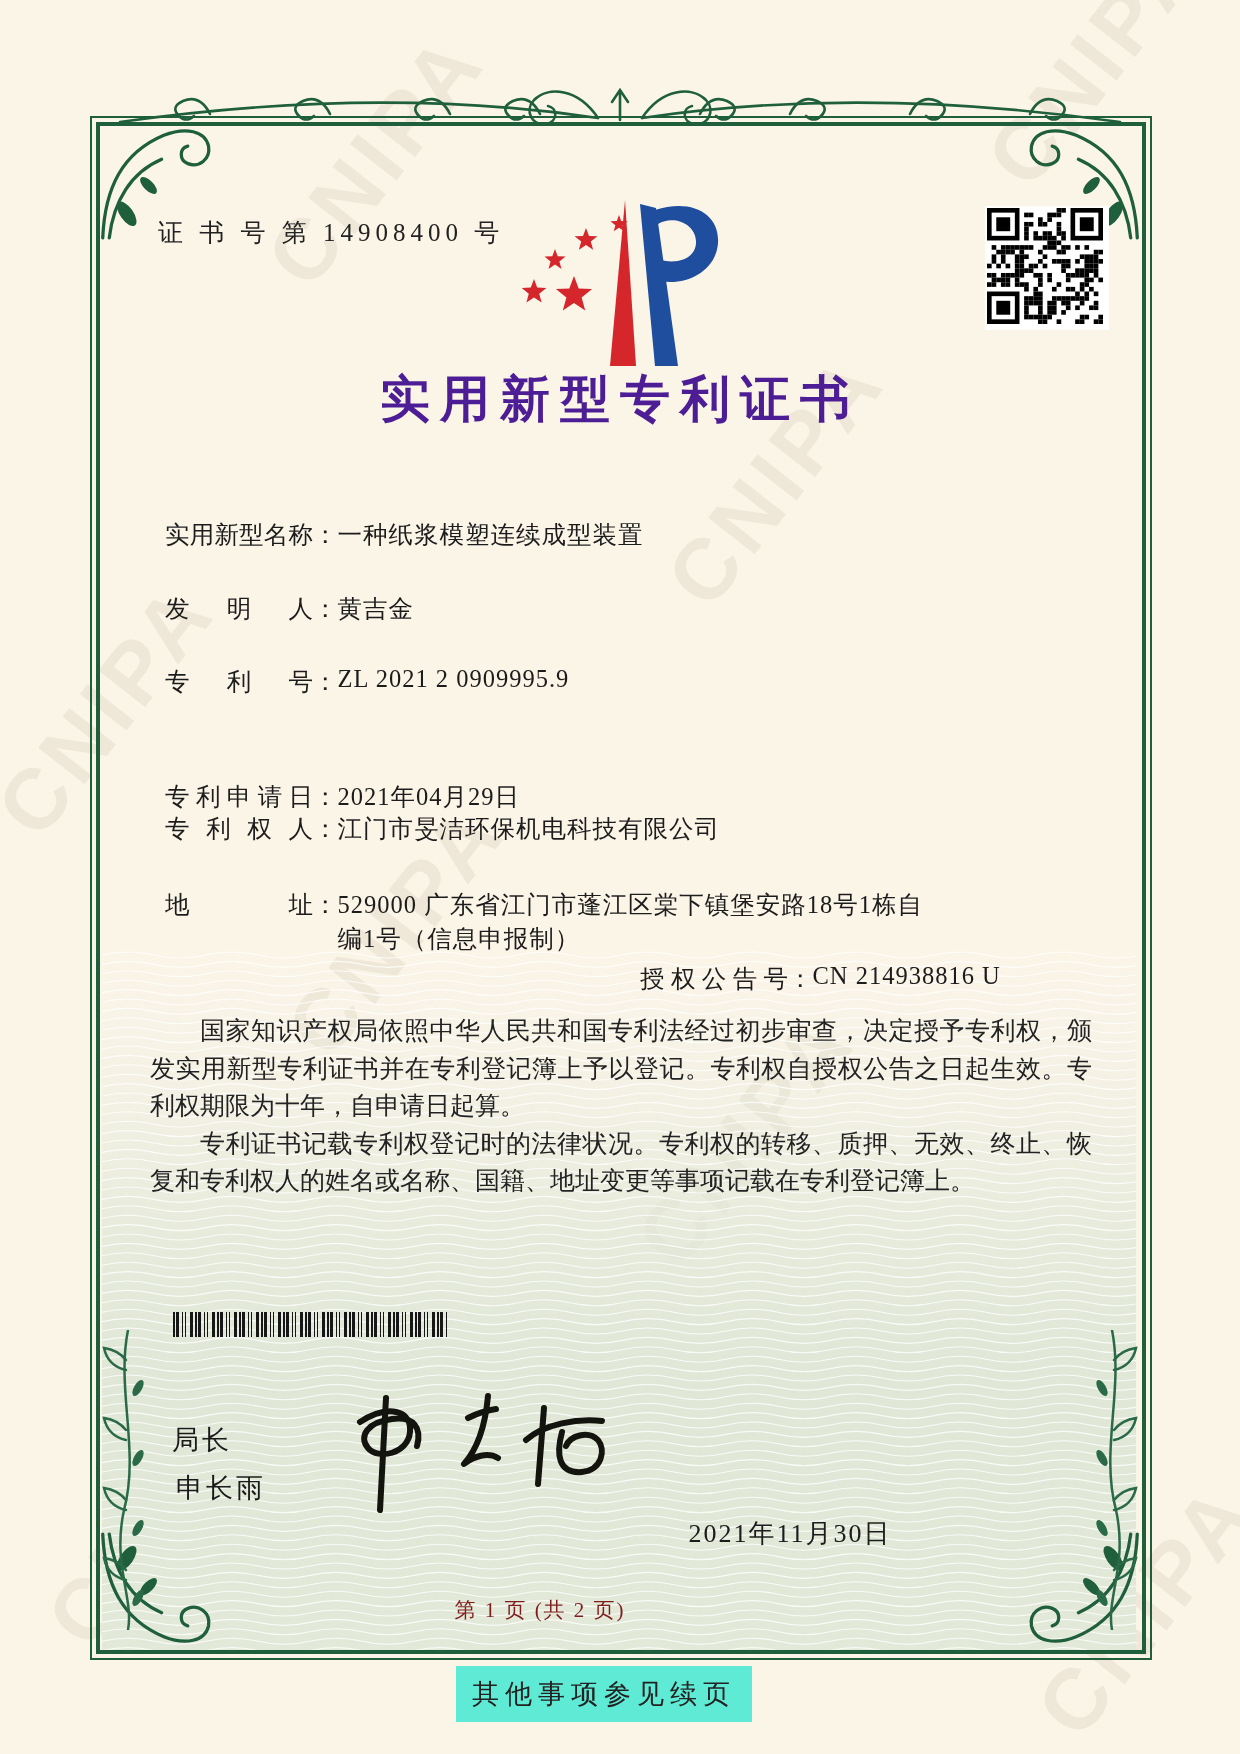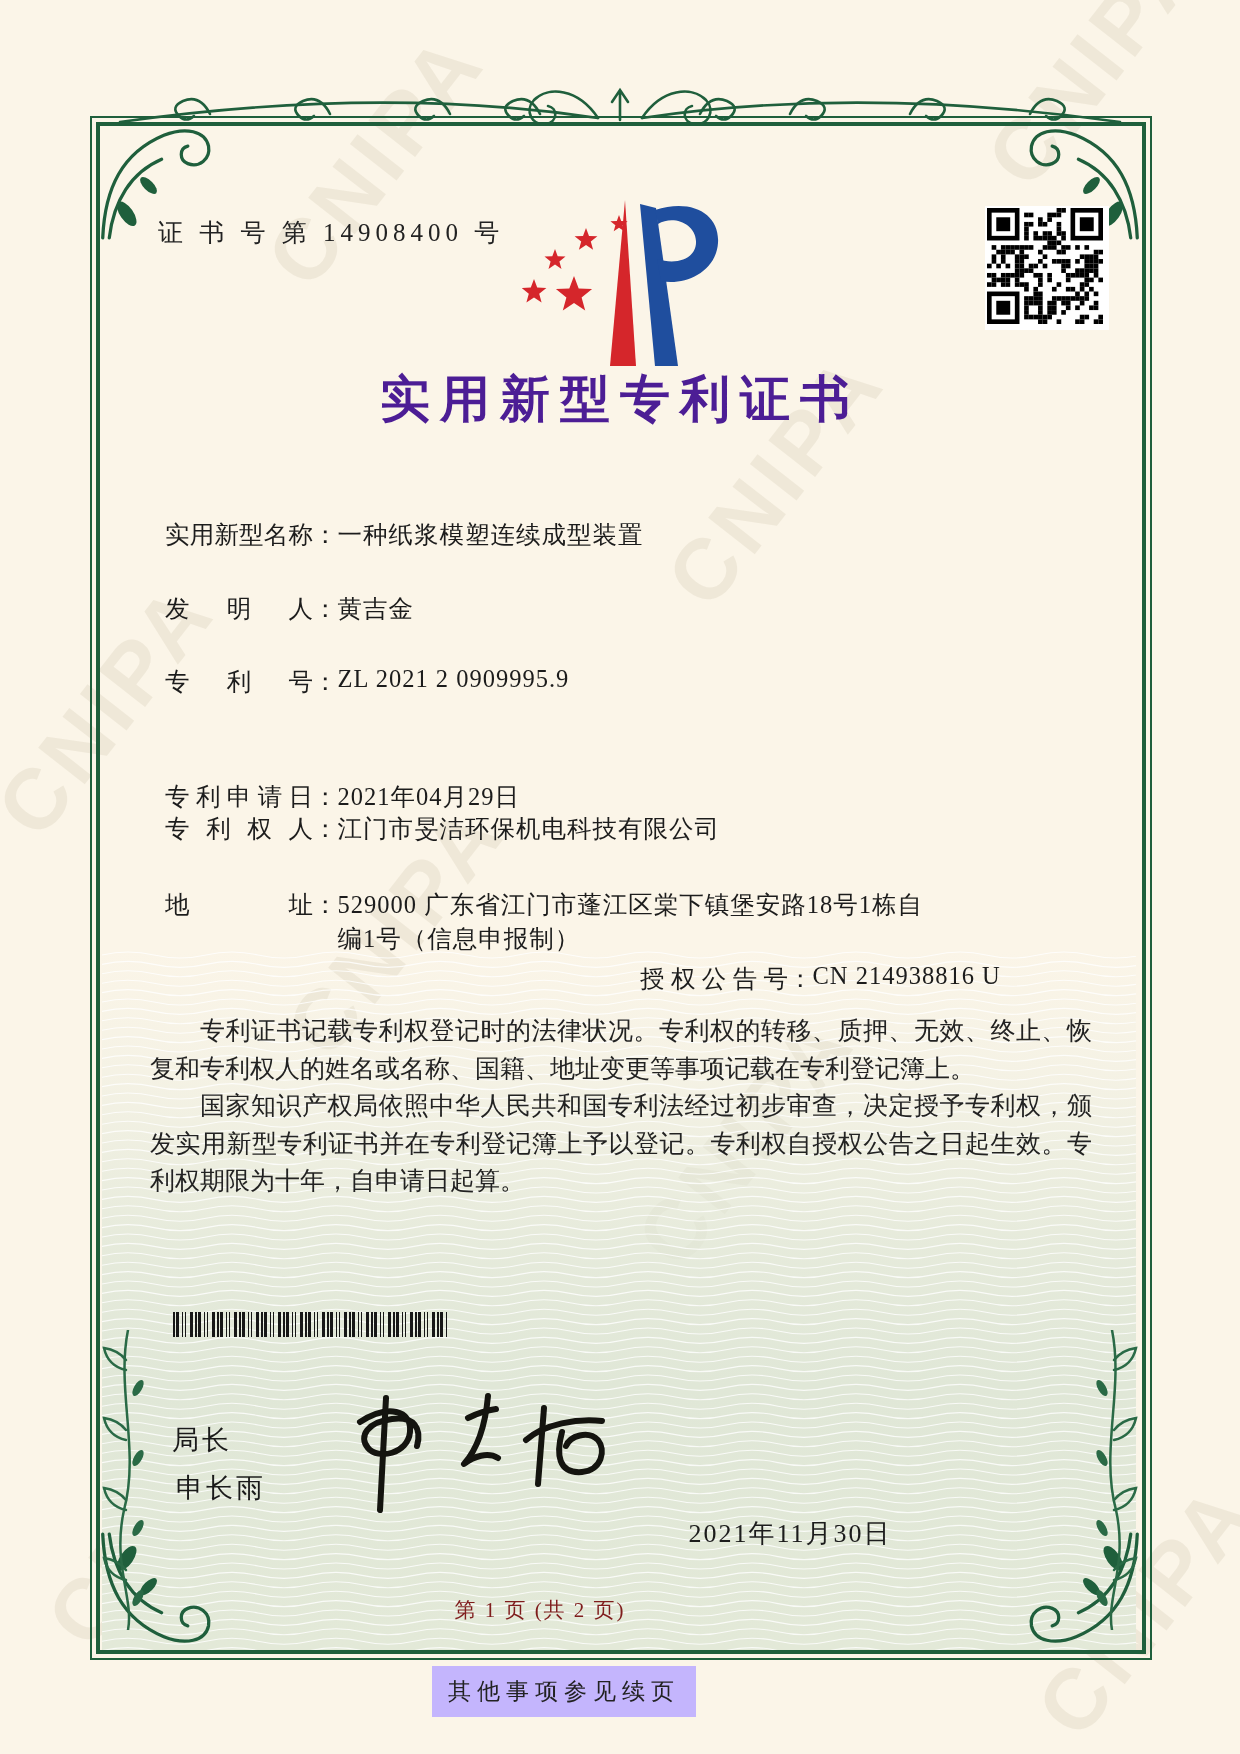--- a/index.html
+++ b/index.html
@@ -64,22 +64,22 @@
       #171717 17px 20px,transparent 20px 22px);
   }
   .signer{
     font-family:"Liberation Sans","DejaVu Sans",sans-serif;
     font-size:27px;font-weight:500;color:#1a1a1a;z-index:5;letter-spacing:3px;
   }
   .sig-box{left:330px;top:1388px;width:300px;height:140px;z-index:6;}
   .issue-date{left:640px;top:1516px;width:300px;text-align:center;font-size:26px;letter-spacing:2px;z-index:5;}
   .pagination{left:0;top:1596px;width:1080px;text-align:center;font-size:21px;letter-spacing:2px;color:#7f1d1d;z-index:5;}
   .footer-note{
-    left:432px;top:1666px;background:#c4b5fd;padding:10px 16px;
-    font-size:23px;letter-spacing:6px;color:#222;z-index:5;
+    left:456px;top:1666px;background:#5eead4;padding:10px 16px;
+    font-size:27px;letter-spacing:6px;color:#222;z-index:5;
   }
 </style>
 </head>
 <body>
 
 <div class="wm" style="left:230px;top:110px;">CNIPA</div>
 <div class="wm" style="left:950px;top:10px;">CNIPA</div>
 <div class="wm" style="left:630px;top:430px;">CNIPA</div>
 <div class="wm" style="left:-40px;top:660px;">CNIPA</div>
 <div class="wm" style="left:250px;top:880px;">CNIPA</div>
@@ -505,22 +505,22 @@
 <div class="frow" style="top:888px;">
   <span class="flabel">地址</span><span class="fcolon">：</span><span class="fvalue wrap">529000 广东省江门市蓬江区棠下镇堡安路18号1栋自编1号（信息申报制）</span>
 </div>
 <div class="frow" style="top:962px;width:940px;">
   <span class="grant-right">
     <span class="flabel">授权公告号</span><span class="fcolon">：</span><span class="fvalue">CN 214938816 U</span>
   </span>
 </div>
 
 <div class="abs bodytext content">
+  <p>国家知识产权局依照中华人民共和国专利法经过初步审查，决定授予专利权，颁发实用新型专利证书并在专利登记簿上予以登记。专利权自授权公告之日起生效。专利权期限为十年，自申请日起算。</p>
   <p>专利证书记载专利权登记时的法律状况。专利权的转移、质押、无效、终止、恢复和专利权人的姓名或名称、国籍、地址变更等事项记载在专利登记簿上。</p>
-  <p>国家知识产权局依照中华人民共和国专利法经过初步审查，决定授予专利权，颁发实用新型专利证书并在专利登记簿上予以登记。专利权自授权公告之日起生效。专利权期限为十年，自申请日起算。</p>
 </div>
 
 <div class="abs barcode"></div>
 
 <div class="abs signer" style="left:172px;top:1422px;">局长</div>
 <div class="abs signer" style="left:176px;top:1470px;">申长雨</div>
 
 <div class="abs sig-box">
   <svg viewBox="0 0 300 140" width="300" height="140" fill="none" stroke="#14140f" stroke-width="6" stroke-linecap="round" stroke-linejoin="round">
     <path d="M30,34 C58,16 82,22 80,44 C78,66 48,72 38,60 C28,48 38,34 62,31 C84,28 92,40 87,58"></path>

